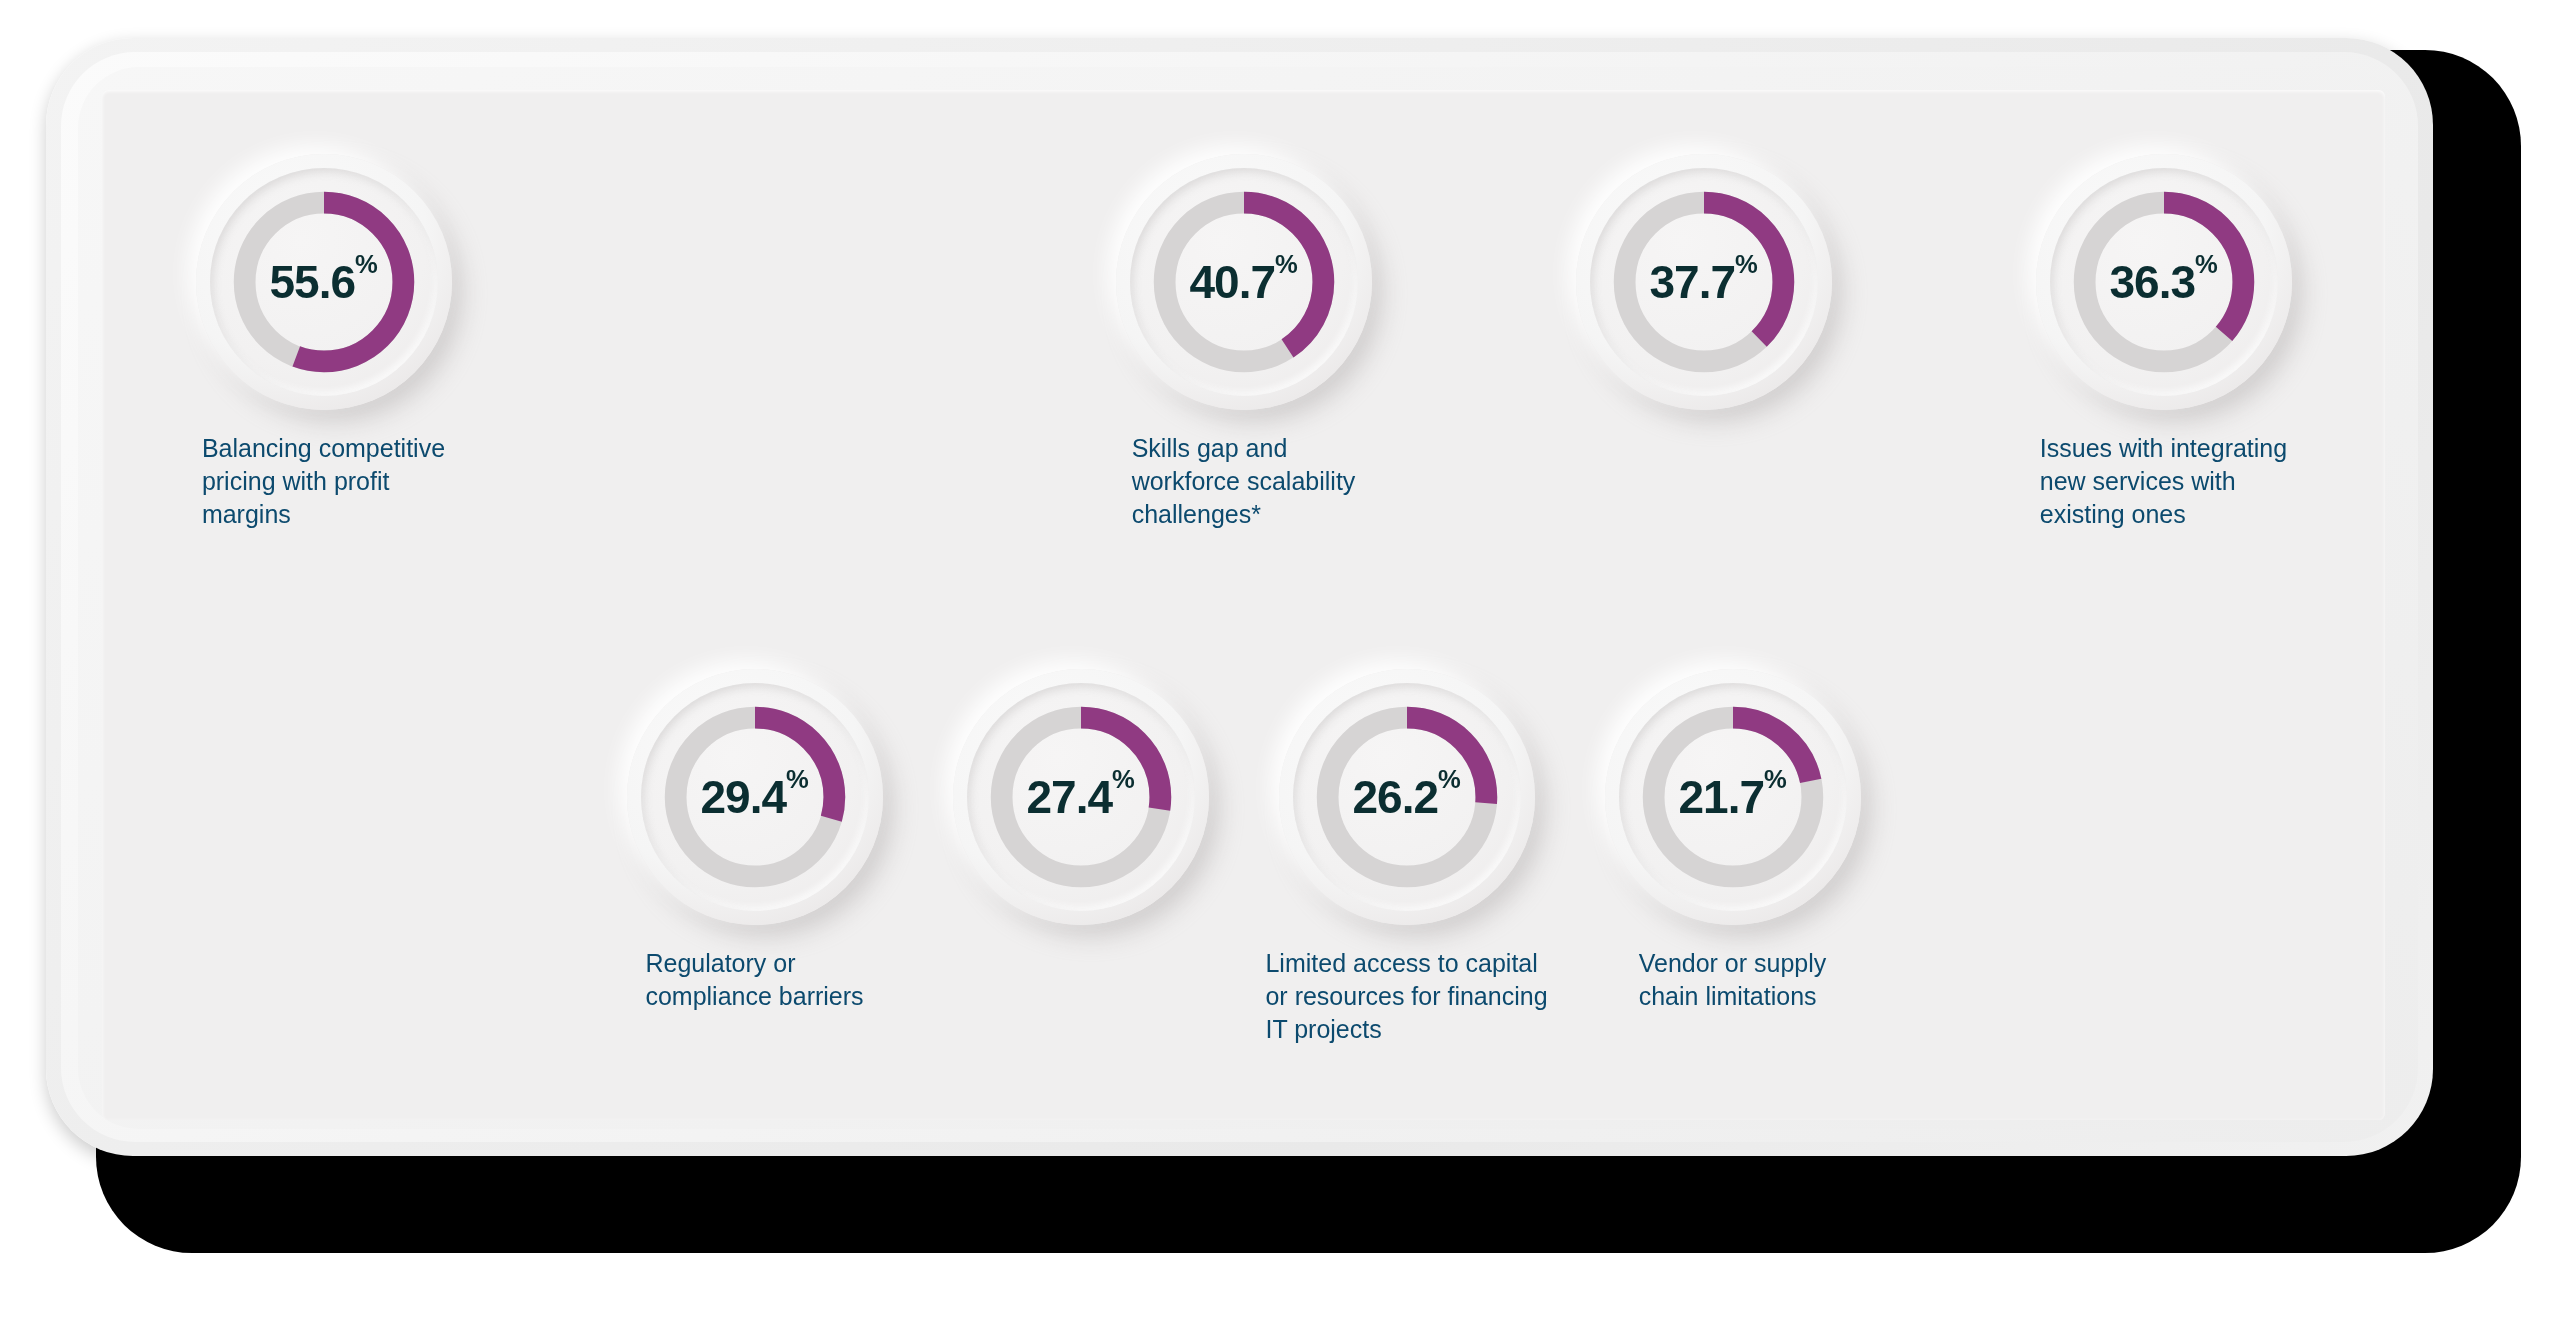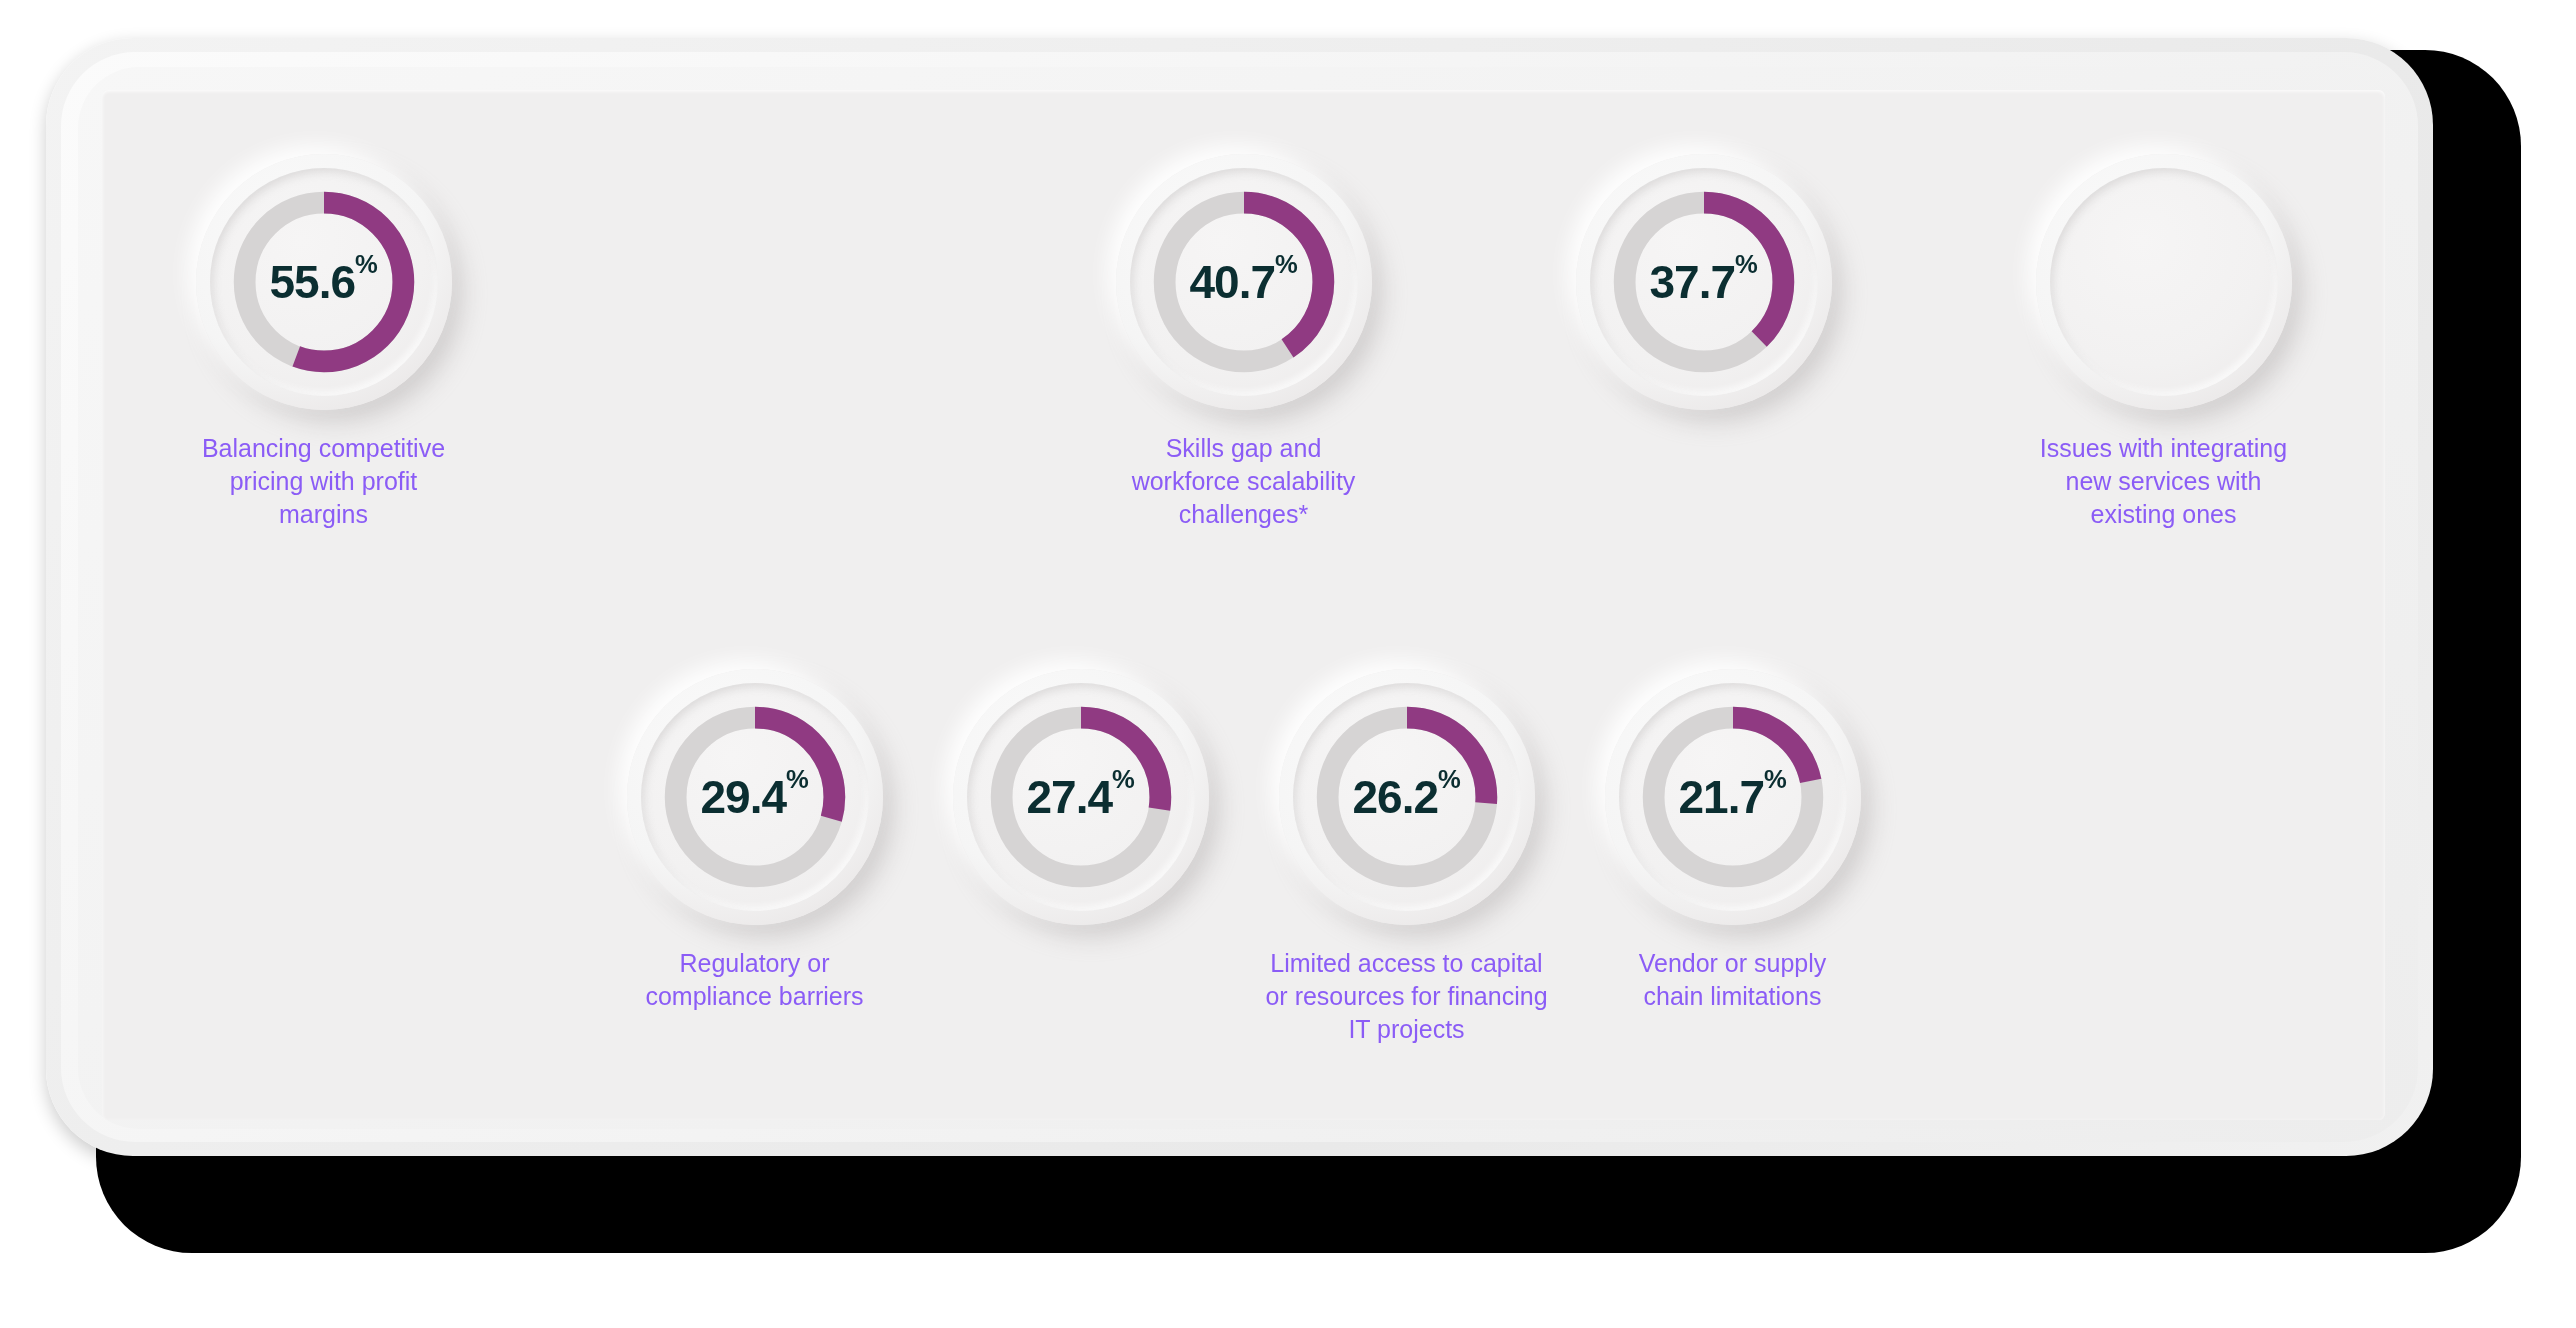--- a/index.html
+++ b/index.html
@@ -144,24 +144,23 @@
     line-height: 1;
     color: #0b2e31;
     vertical-align: super;
     position: relative;
     top: -9px;
     letter-spacing: -0.3px;
   }
 
   .stat-label {
     margin-top: 22px;
-    text-align: center;
     font-size: 25px;
     line-height: 33px;
-    color: #8b5cf6;
+    color: #0c4a6e;
     font-weight: 400;
     max-width: 326px;
     white-space: pre-line;
   }
 </style>
 </head>
 <body>
 
 <div id="stage">
 
@@ -222,20 +221,29 @@
               <div class="pct">
                 <span class="pct-text">37.7<span class="pct-sup">%</span></span>
               </div>
             </div>
           </div>
         </div>
         <div class="stat">
           <div class="donut-wrap">
             <div class="halo-1"></div>
             <div class="halo-2"></div>
+            <div class="donut">
+              <svg width="192" height="192" viewBox="0 0 300 300">
+                <circle cx="150" cy="150" r="124" fill="none" stroke="#d6d4d4" stroke-width="34"></circle>
+                <circle cx="150" cy="150" r="124" fill="none" stroke="#903a82" stroke-width="34" stroke-dasharray="282.82 496.30" transform="rotate(-90 150 150)"></circle>
+              </svg>
+              <div class="pct">
+                <span class="pct-text">36.3<span class="pct-sup">%</span></span>
+              </div>
+            </div>
           </div>
           <div class="stat-label">Issues with integrating
 new services with
 existing ones</div>
         </div>
       </div>
     <div class="row row-bot" id="row-bot">
         <div class="stat">
           <div class="donut-wrap">
             <div class="halo-1"></div>

